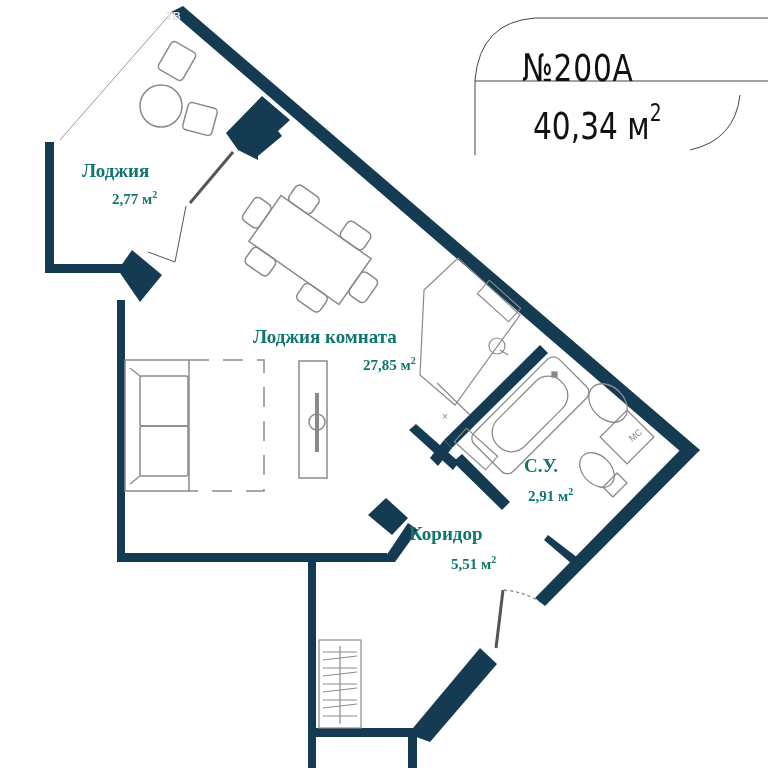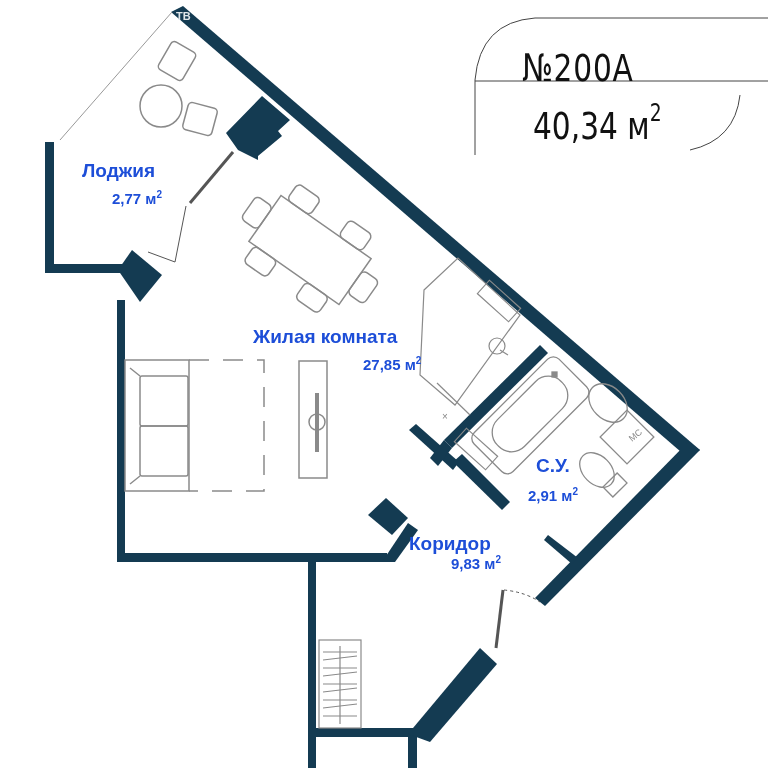--- a/index.html
+++ b/index.html
@@ -1,25 +1,25 @@
 <!DOCTYPE html>
 <html><head>
 <meta charset="utf-8">
 <style>
   html, body { margin:0; padding:0; background:#ffffff; }
   body { width:768px; height:768px; position:relative; overflow:hidden; font-family:"Liberation Sans", sans-serif; }
   #plan { position:absolute; left:0; top:0; }
-  .label { position:absolute; color:#1d4ed8; font-family:Liberation Sans, sans-serif; font-weight:bold; white-space:nowrap; }
+  .label { position:absolute; color:#0f766e; font-family:Liberation Serif, serif; font-weight:bold; white-space:nowrap; }
   .room-name { font-size:19px; }
   .room-area { font-size:15px; }
   .room-area sup { font-size:10px; }
   .badge-num { position:absolute; left:522px; top:46px; font-family:"DejaVu Sans", sans-serif; font-size:38px; font-weight:normal; color:#111; letter-spacing:1px; transform:scaleX(0.78); transform-origin:left top; }
   .badge-area { position:absolute; left:533px; top:103px; font-family:"DejaVu Sans", sans-serif; font-size:38px; color:#111; transform:scaleX(0.78); transform-origin:left top; white-space:nowrap; }
   .badge-area sup { font-size:24px; position:relative; top:-4px; }
-  .watermark { position:absolute; left:176px; top:10px; font-size:11px; color:#dfe6ea; font-weight:bold; }
+  .watermark { position:absolute; left:166px; top:10px; font-size:11px; color:#dfe6ea; font-weight:bold; }
 </style>
 </head>
 <body>
 
 <svg id="plan" width="768" height="768" viewBox="0 0 768 768" xmlns="http://www.w3.org/2000/svg">
 
   <g fill="none" stroke="#444" stroke-width="1">
     <path d="M535 18 L768 18"></path>
     <path d="M535 18 Q480 22 475 80 L475 155"></path>
     <path d="M475 81 L768 81"></path>
@@ -137,20 +137,20 @@
 </svg>
 
 <div class="watermark">ТВ</div>
 
 <div class="badge-num">№200А</div>
 <div class="badge-area"><span>40,34 м</span><sup>2</sup></div>
 
 <div class="label room-name" style="left:82px;top:160px;">Лоджия</div>
 <div class="label room-area" style="left:112px;top:189px;"><span>2,77 м</span><sup>2</sup></div>
 
-<div class="label room-name" style="left:253px;top:326px;">Жилая комната</div>
+<div class="label room-name" style="left:253px;top:326px;">Лоджия комната</div>
 <div class="label room-area" style="left:363px;top:355px;"><span>27,85 м</span><sup>2</sup></div>
 
-<div class="label room-name" style="left:536px;top:455px;">С.У.</div>
+<div class="label room-name" style="left:524px;top:455px;">С.У.</div>
 <div class="label room-area" style="left:528px;top:486px;"><span>2,91 м</span><sup>2</sup></div>
 
-<div class="label room-name" style="left:409px;top:523px;margin-top:10px;">Коридор</div>
-<div class="label room-area" style="left:451px;top:554px;"><span>9,83 м</span><sup>2</sup></div>
+<div class="label room-name" style="left:409px;top:523px;">Коридор</div>
+<div class="label room-area" style="left:451px;top:554px;"><span>5,51 м</span><sup>2</sup></div>
 
 </body></html>

